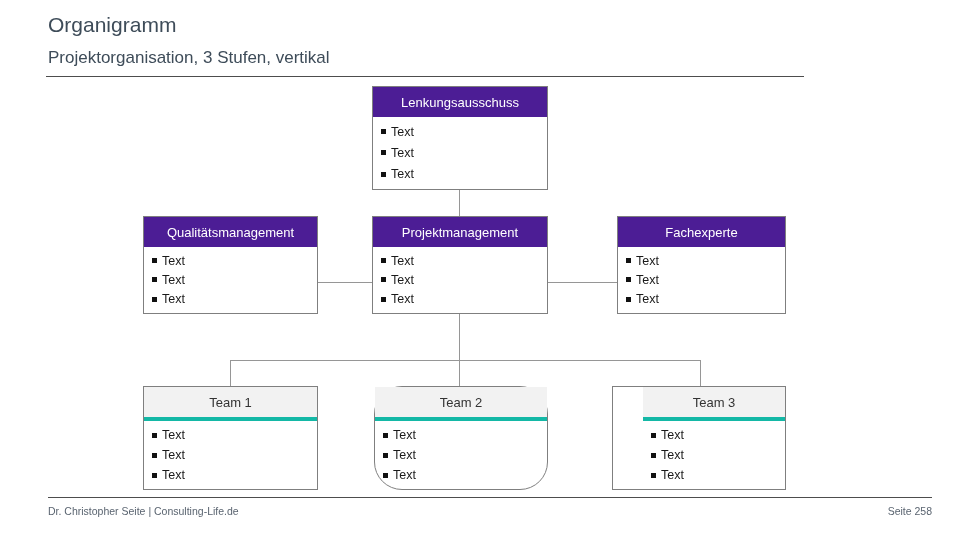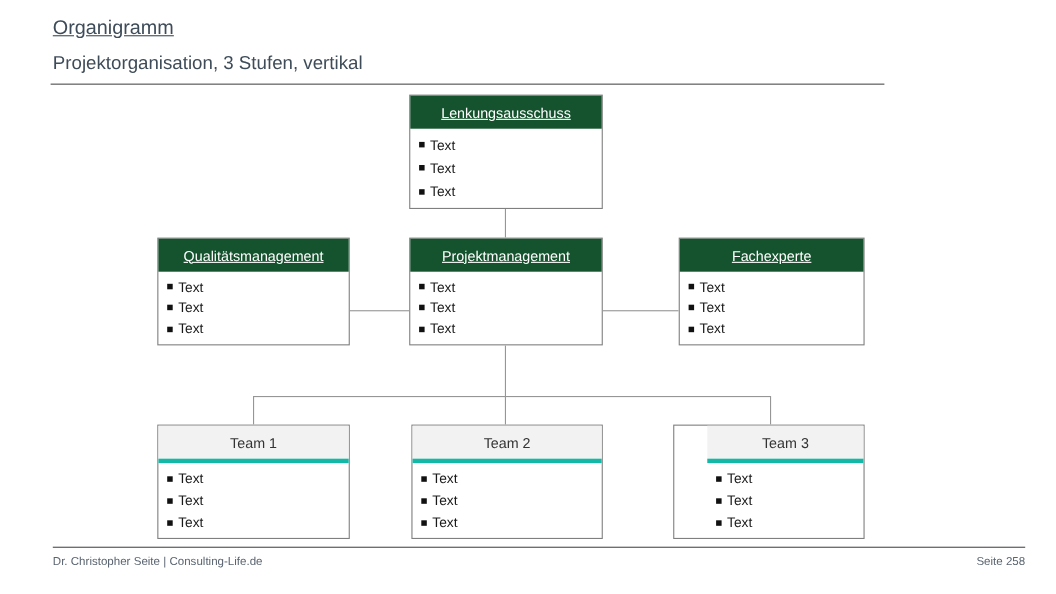--- a/index.html
+++ b/index.html
@@ -8,21 +8,21 @@
     width: 960px;
     height: 540px;
     background: #ffffff;
     font-family: "Liberation Sans", sans-serif;
     overflow: hidden;
   }
 
   
   .page-title {
     position: absolute; left: 48px; top: 12px;
-    font-size: 18px; line-height: 26px; color: #3E4C59; font-weight: 400; text-decoration: underline;
+    font-size: 21px; line-height: 26px; color: #3E4C59; font-weight: 400;
   }
   .page-subtitle {
     position: absolute; left: 48px; top: 47px;
     font-size: 17px; line-height: 22px; color: #3E4C59; font-weight: 400;
   }
   .title-rule {
     position: absolute; left: 46px; top: 76px;
     width: 758px; height: 1px; background: #4d4d4d;
   }
 
@@ -33,21 +33,21 @@
     border: 1px solid #7F7F7F;
     box-sizing: border-box;
     display: flex;
     flex-direction: column;
   }
   .node-header {
     height: 30px; flex: 0 0 30px;
     display: flex; align-items: center; justify-content: center;
     font-size: 13px;
   }
-  .node-header.blue  { background: #14532d; color: #ffffff; text-decoration: underline; }
+  .node-header.blue  { background: #4c1d95; color: #ffffff; }
   .node-header.gray  { background: #F2F2F2; color: #333333; border-bottom: 4px solid #14b8a6; }
   .node-body {
     flex: 1;
     display: flex; flex-direction: column; justify-content: space-around;
     padding: 4px 6px 4px 8px;
   }
   .bullet-row { display: flex; align-items: center; font-size: 12.5px; color: #1a1a1a; }
   .sq {
     width: 5px; height: 5px; background: #111111;
     margin-right: 5px; flex: 0 0 5px;
@@ -173,21 +173,21 @@
             <span class="sq"></span>
             <span>Text</span>
           </div>
         <div class="bullet-row">
             <span class="sq"></span>
             <span>Text</span>
           </div>
       </div>
     </div>
 
-    <div class="node" style="left:374px; top:386px; width:174px; height:104px;">
+    <div class="node" style="left:374px; top:386px; width:174px; height:104px;border-radius:28px;">
       <div class="node-header gray">Team 2</div>
       <div class="node-body">
         <div class="bullet-row">
             <span class="sq"></span>
             <span>Text</span>
           </div>
         <div class="bullet-row">
             <span class="sq"></span>
             <span>Text</span>
           </div>

